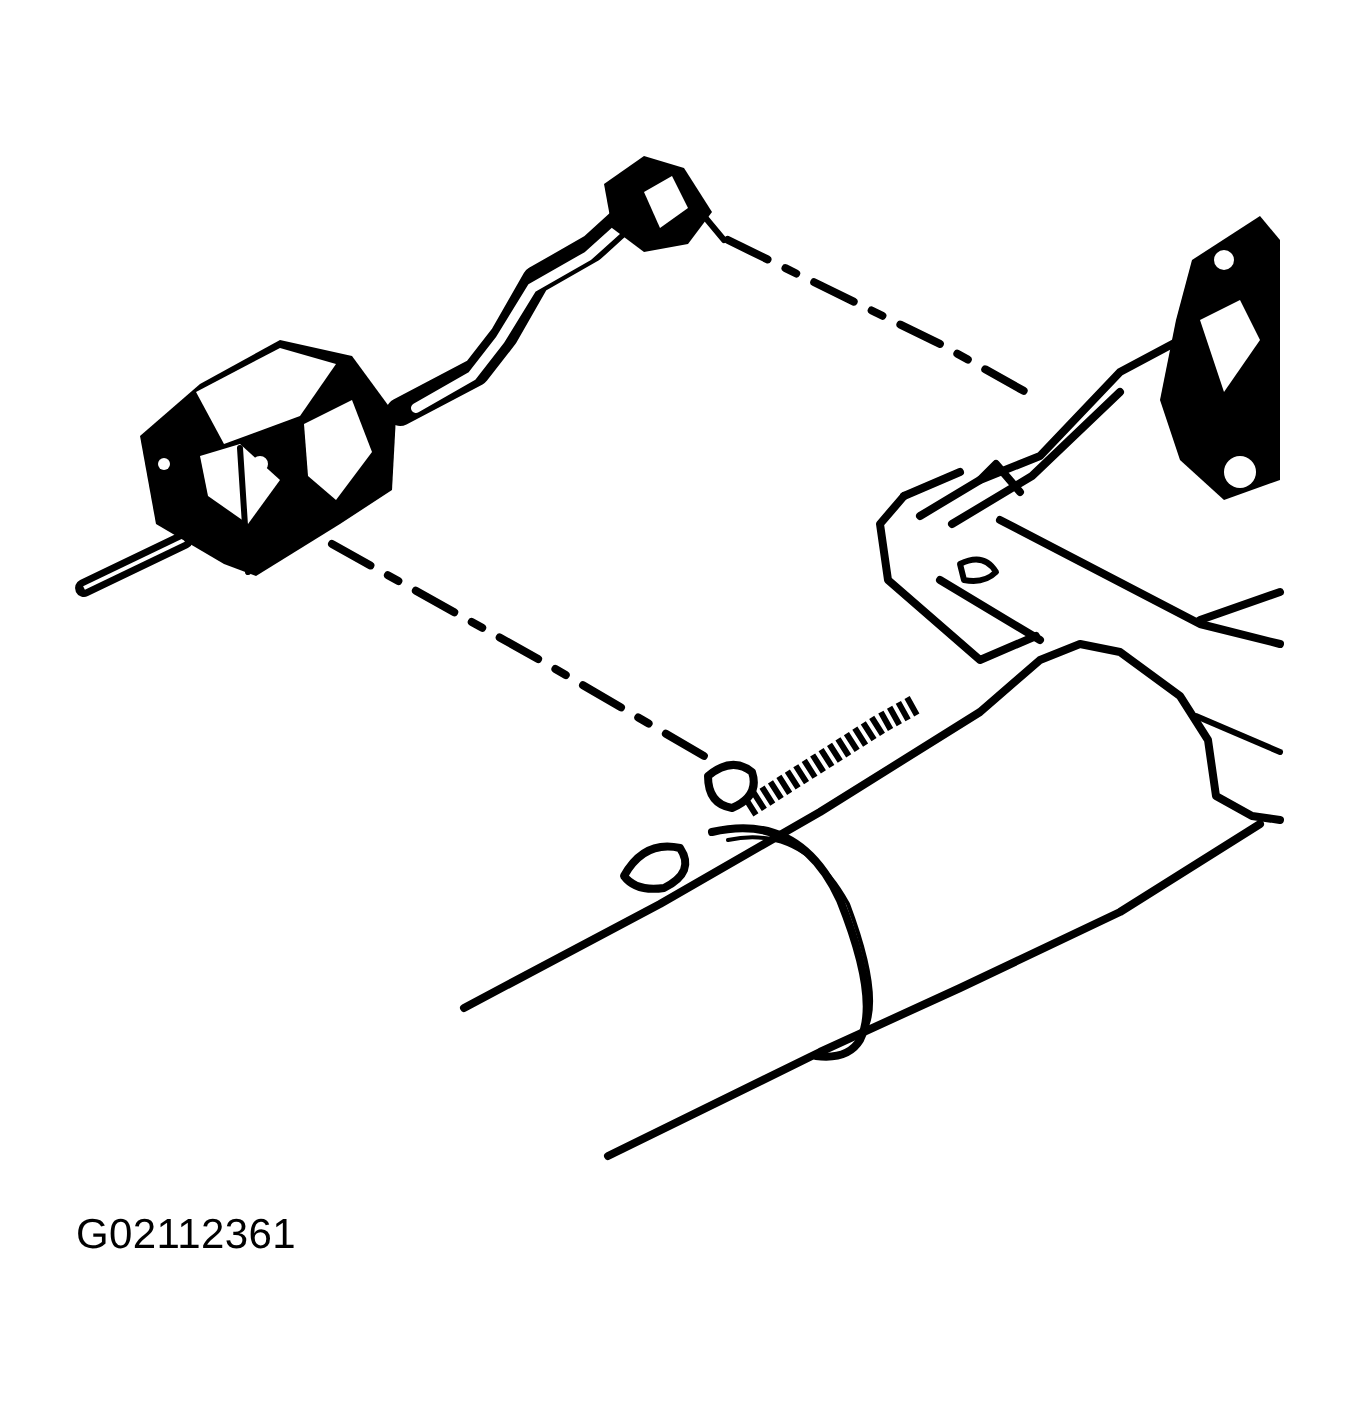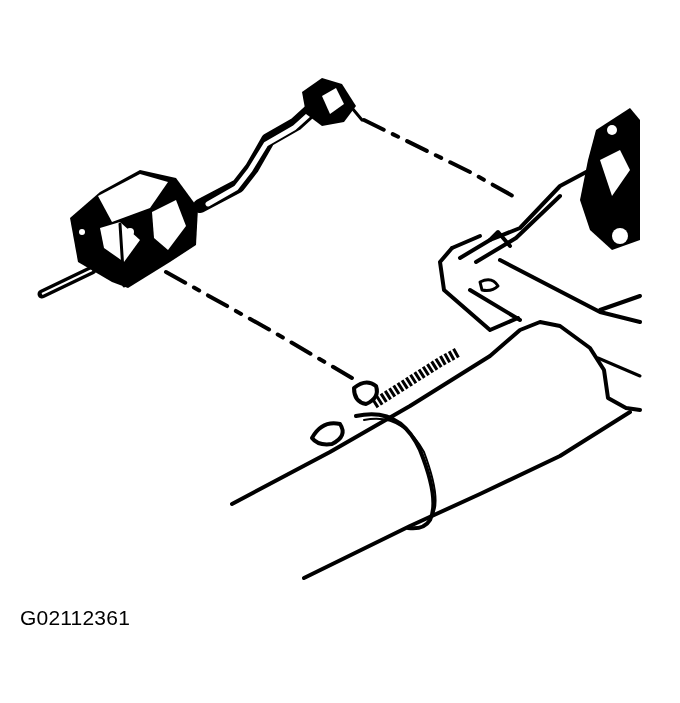--- a/index.html
+++ b/index.html
@@ -1,19 +1,19 @@
 <!DOCTYPE html>
 <html><head>
   <meta charset="utf-8">
   <style>
     html, body { margin: 0; padding: 0; background: #ffffff; }
     body { width: 680px; height: 703px; position: relative; overflow: hidden; }
     .diagram { position: absolute; left: 0; top: 0; width: 680px; height: 600px; }
     .fig-label {
-      position: absolute; left: 20px; top: 606px;
+      position: absolute; left: 38px; top: 606px;
       font-family: "Liberation Sans", sans-serif;
       font-size: 21px; color: #000000; letter-spacing: 0.2px;
     }
     .ink { stroke: #000; fill: none; stroke-linecap: round; stroke-linejoin: round; }
   </style>
 </head>
 <body>
 
 <svg class="diagram" viewBox="0 0 680 600" xmlns="http://www.w3.org/2000/svg">
 

